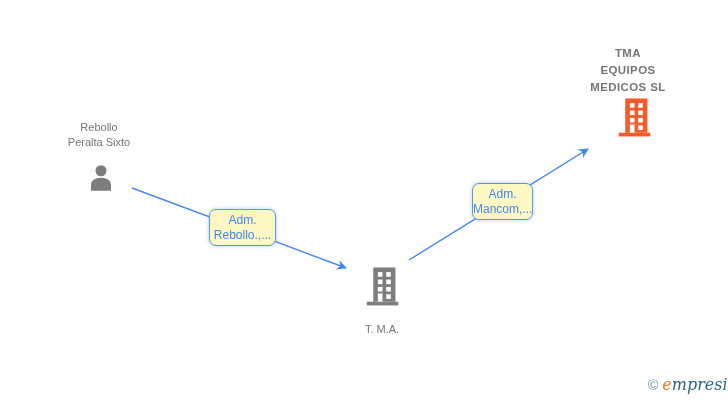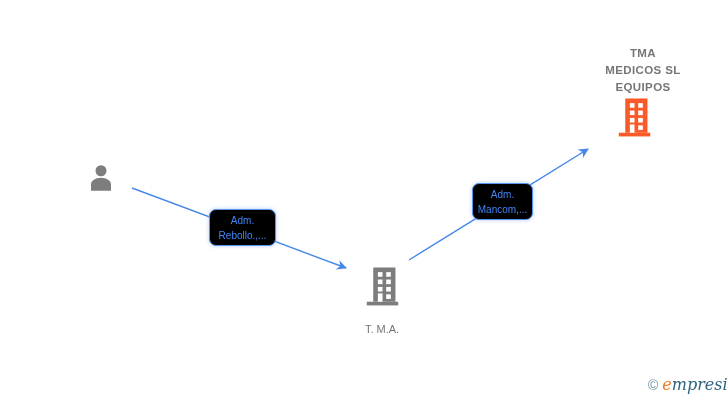--- a/index.html
+++ b/index.html
@@ -32,26 +32,26 @@
     letter-spacing: 0.4px;
     color: #767676;
   }
   .node-icon {
     position: absolute;
     cursor: pointer;
   }
   .edge-label {
     position: absolute;
     box-sizing: border-box;
-    background: #000000;
+    background: #fef9c3;
     border: 1px solid #5b94ea;
     border-radius: 7px;
     box-shadow: 0 0 4px rgba(91,148,234,0.45);
     color: #4285f4;
-    font-size: 10px;
+    font-size: 12px;
     line-height: 15px;
     text-align: center;
     display: flex;
     flex-direction: column;
     justify-content: center;
     cursor: pointer;
   }
   .watermark {
     position: absolute;
     left: 648px;
@@ -84,20 +84,24 @@
   <svg class="edges-layer" width="728" height="400" viewBox="0 0 728 400">
     <defs>
       <marker id="arrowhead" markerWidth="12" markerHeight="12" refX="9" refY="5" orient="auto" markerUnits="userSpaceOnUse">
         <path d="M0,0 L10,5 L0,10 L3,5 Z" fill="#4687ea"></path>
       </marker>
     </defs>
     <line x1="132" y1="188" x2="346" y2="268" stroke="#4687ea" stroke-width="1.4" marker-end="url(#arrowhead)"></line>
     <line x1="409" y1="260" x2="588" y2="149" stroke="#4687ea" stroke-width="1.4" marker-end="url(#arrowhead)"></line>
   </svg>
 
+  <div class="node-label" style="left:39px; top:120px; width:120px;">
+    <div>Rebollo</div>
+    <div>Peralta Sixto</div>
+  </div>
   <svg class="node-icon" style="left:86px; top:162px;" width="30" height="31" viewBox="0 0 24 24">
     <circle cx="12" cy="6.6" r="4.4" fill="#7d7d7d"></circle>
     <path d="M12 12.2 c-4.6 0 -8 2.4 -8 5.4 v5 h16 v-5 c0 -3 -3.4 -5.4 -8 -5.4 z" fill="#7d7d7d"></path>
   </svg>
 
   <div class="edge-label" style="left:209px; top:209px; width:67px; height:37px;">
     <div>Adm.</div>
     <div>Rebollo.,...</div>
   </div>
 
@@ -115,24 +119,24 @@
   </svg>
   <div class="node-label" style="left:322px; top:322px; width:120px;">
     <div>T. M.A.</div>
   </div>
 
   <div class="edge-label" style="left:472px; top:183px; width:61px; height:37px;">
     <div>Adm.</div>
     <div>Mancom,...</div>
   </div>
 
-  <div class="node-label bold" style="left:582px; top:45px; width:122px;">
+  <div class="node-label bold" style="left:567px; top:45px; width:122px;">
     <div>TMA</div>
+    <div>EQUIPOS</div>
     <div>MEDICOS SL</div>
-    <div>EQUIPOS</div>
   </div>
   <svg class="node-icon" style="left:616px; top:97px;" width="37" height="40" viewBox="0 0 40 42">
     <rect x="10" y="1" width="24" height="37" fill="#fb5a28"></rect>
     <rect x="3" y="38" width="34" height="4" fill="#fb5a28"></rect>
     <rect x="15" y="6" width="5" height="5" fill="#ffffff"></rect>
     <rect x="24" y="6" width="5" height="5" fill="#ffffff"></rect>
     <rect x="15" y="14" width="5" height="5" fill="#ffffff"></rect>
     <rect x="24" y="14" width="5" height="5" fill="#ffffff"></rect>
     <rect x="15" y="22" width="5" height="5" fill="#ffffff"></rect>
     <rect x="24" y="22" width="5" height="5" fill="#ffffff"></rect>

